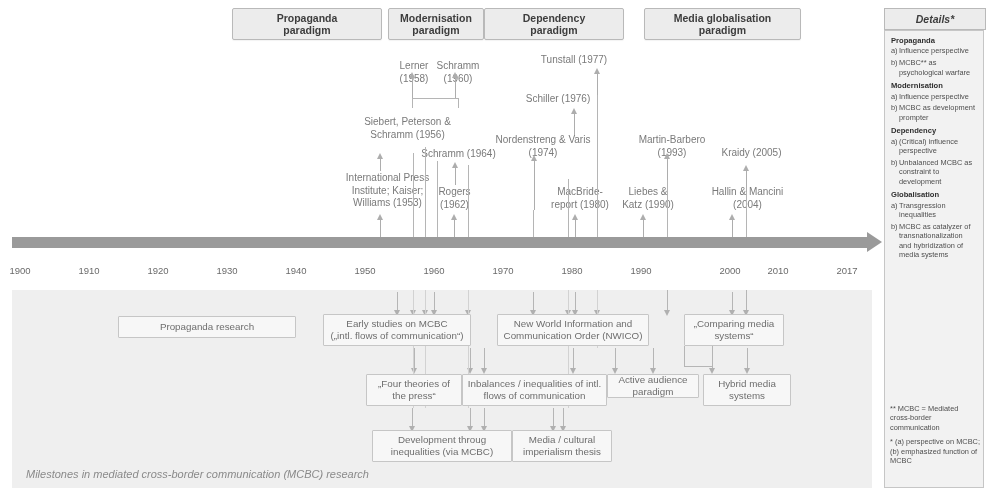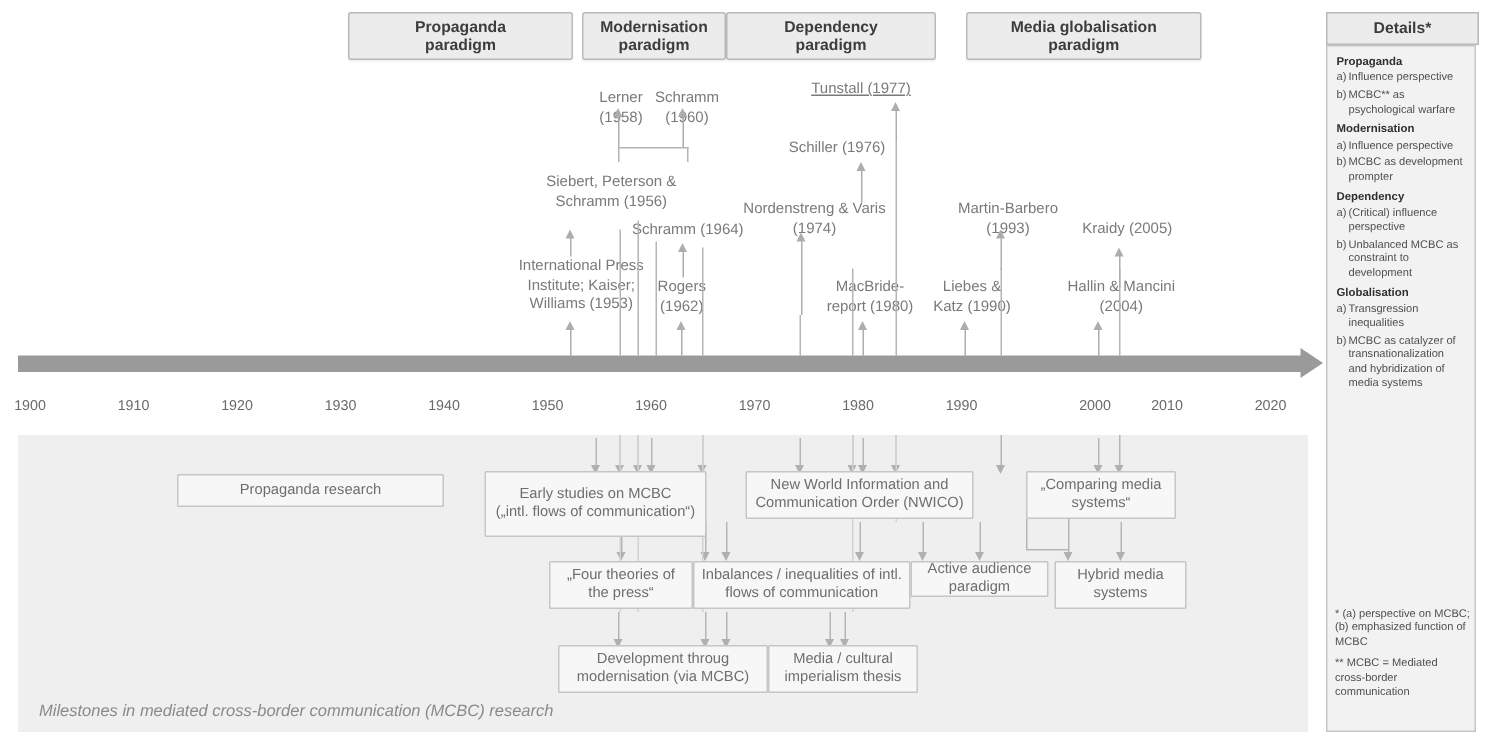--- a/index.html
+++ b/index.html
@@ -39,21 +39,21 @@
   #panel{position:absolute;left:12px;top:290px;width:860px;height:198px;background:#efefef;}
   #caption{position:absolute;left:26px;top:468px;font-size:11px;font-style:italic;color:#8a8a8a;}
 
   .nb{position:absolute;background:#f7f7f7;border:1px solid #c6c6c6;border-radius:1px;
       display:flex;align-items:center;justify-content:center;text-align:center;
       font-size:9.8px;line-height:12px;color:#6e6e6e;padding:0 4px;box-sizing:border-box;}
 
   
   #dethead{position:absolute;left:884px;top:8px;width:100px;height:20px;
      background:#ececec;border:1px solid #b9b9b9;display:flex;align-items:center;justify-content:center;
-     font-size:10.5px;font-weight:700;color:#3d3d3d;}
+     font-size:10.5px;font-style:italic;font-weight:700;color:#3d3d3d;}
   #detbody{position:absolute;left:884px;top:30px;width:100px;height:458px;
      background:#f2f2f2;border:1px solid #c6c6c6;box-sizing:border-box;padding:5px 6px 4px 6px;
      font-size:7.4px;line-height:9.4px;color:#4e4e4e;}
   #detbody .h{font-weight:700;color:#2f2f2f;margin-top:4px;margin-bottom:1px;font-size:7.6px;}
   #detbody .h:first-child{margin-top:0;}
   #detbody .it{display:flex;margin-bottom:2.5px;}
   #detbody .it .k{width:8px;flex:0 0 8px;}
   #footnotes{position:absolute;left:890px;top:404px;width:90px;font-size:7.4px;line-height:9.4px;color:#4e4e4e;}
   #footnotes p{margin:0 0 5px 0;}
 </style>
@@ -77,21 +77,21 @@
 
 <div id="milestones">
     <div class="ms" style="left: 340px; top: 172px; width: 95px;"><span>International Press</span><br><span>Institute; Kaiser;</span><br><span>Williams (1953)</span></div>
     <div class="ms" style="left: 350px; top: 116px; width: 115px;"><span>Siebert, Peterson &amp;</span><br><span>Schramm (1956)</span></div>
     <div class="ms" style="left: 390px; top: 60px; width: 48px;"><span>Lerner</span><br><span>(1958)</span></div>
     <div class="ms" style="left: 430px; top: 60px; width: 56px;"><span>Schramm</span><br><span>(1960)</span></div>
     <div class="ms" style="left: 432px; top: 186px; width: 45px;"><span>Rogers</span><br><span>(1962)</span></div>
     <div class="ms" style="left: 416px; top: 148px; width: 85px;"><span>Schramm (1964)</span></div>
     <div class="ms" style="left: 488px; top: 134px; width: 110px;"><span>Nordenstreng &amp; Varis</span><br><span>(1974)</span></div>
     <div class="ms" style="left: 518px; top: 93px; width: 80px;"><span>Schiller (1976)</span></div>
-    <div class="ms" style="left: 534px; top: 54px; width: 80px; text-decoration: underline;"><span>Tunstall (1977)</span></div>
+    <div class="ms" style="left: 534px; top: 54px; width: 80px;"><span>Tunstall (1977)</span></div>
     <div class="ms" style="left: 545px; top: 186px; width: 70px;"><span>MacBride-</span><br><span>report (1980)</span></div>
     <div class="ms" style="left: 617px; top: 186px; width: 62px;"><span>Liebes &amp;</span><br><span>Katz (1990)</span></div>
     <div class="ms" style="left: 633px; top: 134px; width: 78px;"><span>Martin-Barbero</span><br><span>(1993)</span></div>
     <div class="ms" style="left: 705px; top: 186px; width: 85px;"><span>Hallin &amp; Mancini</span><br><span>(2004)</span></div>
     <div class="ms" style="left: 714px; top: 147px; width: 75px;"><span>Kraidy (2005)</span></div>
   </div>
 <div id="connectors">
     <div class="vline" style="left: 413px; top: 153px; height: 84px;"></div>
     <div class="vline" style="left: 425px; top: 147px; height: 90px;"></div>
     <div class="vline" style="left: 437px; top: 161px; height: 76px;"></div>
@@ -127,21 +127,21 @@
     <div class="yr" style="left: 138px;">1920</div>
     <div class="yr" style="left: 207px;">1930</div>
     <div class="yr" style="left: 276px;">1940</div>
     <div class="yr" style="left: 345px;">1950</div>
     <div class="yr" style="left: 414px;">1960</div>
     <div class="yr" style="left: 483px;">1970</div>
     <div class="yr" style="left: 552px;">1980</div>
     <div class="yr" style="left: 621px;">1990</div>
     <div class="yr" style="left: 710px;">2000</div>
     <div class="yr" style="left: 758px;">2010</div>
-    <div class="yr" style="left: 827px;">2020</div>
+    <div class="yr" style="left: 827px;">2017</div>
   </div>
 
 <div id="panel"></div>
 <div id="nodearrows">
     <div class="vdown" style="left: 397px; top: 292px; height: 18px;"></div>
     <div class="vdown" style="left: 434px; top: 292px; height: 18px;"></div>
     <div class="vdown" style="left: 413px; top: 290px; height: 20px;"></div>
     <div class="vdown" style="left: 425px; top: 290px; height: 20px;"></div>
     <div class="vdown" style="left: 468px; top: 290px; height: 20px;"></div>
     <div class="vdown" style="left: 533px; top: 292px; height: 18px;"></div>
@@ -170,21 +170,21 @@
     <div class="vline" style="left: 413px; top: 290px; height: 118px; background: rgb(210, 210, 210);"></div>
     <div class="vline" style="left: 425px; top: 290px; height: 118px; background: rgb(210, 210, 210);"></div>
     <div class="vline" style="left: 468px; top: 290px; height: 118px; background: rgb(210, 210, 210);"></div>
     <div class="vline" style="left: 568px; top: 290px; height: 118px; background: rgb(210, 210, 210);"></div>
     <div class="vline" style="left: 597px; top: 290px; height: 58px; background: rgb(210, 210, 210);"></div>
   </div>
 <div id="nodes">
     <div class="nb" style="left: 118px; top: 316px; width: 178px; height: 22px;">
       <span><span>Propaganda research</span></span>
     </div>
-    <div class="nb" style="left: 323px; top: 314px; width: 148px; height: 44px;">
+    <div class="nb" style="left: 323px; top: 314px; width: 148px; height: 32px;">
       <span><span>Early studies on MCBC</span><br><span>(„intl. flows of communication“)</span></span>
     </div>
     <div class="nb" style="left: 497px; top: 314px; width: 152px; height: 32px;">
       <span><span>New World Information and</span><br><span>Communication Order (NWICO)</span></span>
     </div>
     <div class="nb" style="left: 684px; top: 314px; width: 100px; height: 32px;">
       <span><span>„Comparing media</span><br><span>systems“</span></span>
     </div>
     <div class="nb" style="left: 366px; top: 374px; width: 96px; height: 32px;">
       <span><span>„Four theories of</span><br><span>the press“</span></span>
@@ -192,21 +192,21 @@
     <div class="nb" style="left: 462px; top: 374px; width: 145px; height: 32px;">
       <span><span>Inbalances / inequalities of intl.</span><br><span>flows of communication</span></span>
     </div>
     <div class="nb" style="left: 607px; top: 374px; width: 92px; height: 24px;">
       <span><span>Active audience</span><br><span>paradigm</span></span>
     </div>
     <div class="nb" style="left: 703px; top: 374px; width: 88px; height: 32px;">
       <span><span>Hybrid media</span><br><span>systems</span></span>
     </div>
     <div class="nb" style="left: 372px; top: 430px; width: 140px; height: 32px; align-items: center;">
-      <span><span>Development throug</span><br><span>modernisation (via MCBC)</span></span>
+      <span><span>Development throug</span><br><span>inequalities (via MCBC)</span></span>
     </div>
     <div class="nb" style="left: 512px; top: 430px; width: 100px; height: 32px;">
       <span><span>Media / cultural</span><br><span>imperialism thesis</span></span>
     </div>
   </div>
 <div id="caption">Milestones in mediated cross-border communication (MCBC) research</div>
 
 <div id="dethead">Details*</div>
 <div id="detbody">
     <div class="h">Propaganda</div>
@@ -240,15 +240,15 @@
     <div class="it">
       <span class="k">a)</span>
       <span>Transgression inequalities</span>
     </div>
     <div class="it">
       <span class="k">b)</span>
       <span>MCBC as catalyzer of transnationalization and hybridization of media systems</span>
     </div>
   </div>
 <div id="footnotes">
+    <p>** MCBC = Mediated cross-border communication</p>
     <p>* (a) perspective on MCBC; (b) emphasized function of MCBC</p>
-    <p>** MCBC = Mediated cross-border communication</p>
   </div>
 
 </body></html>

